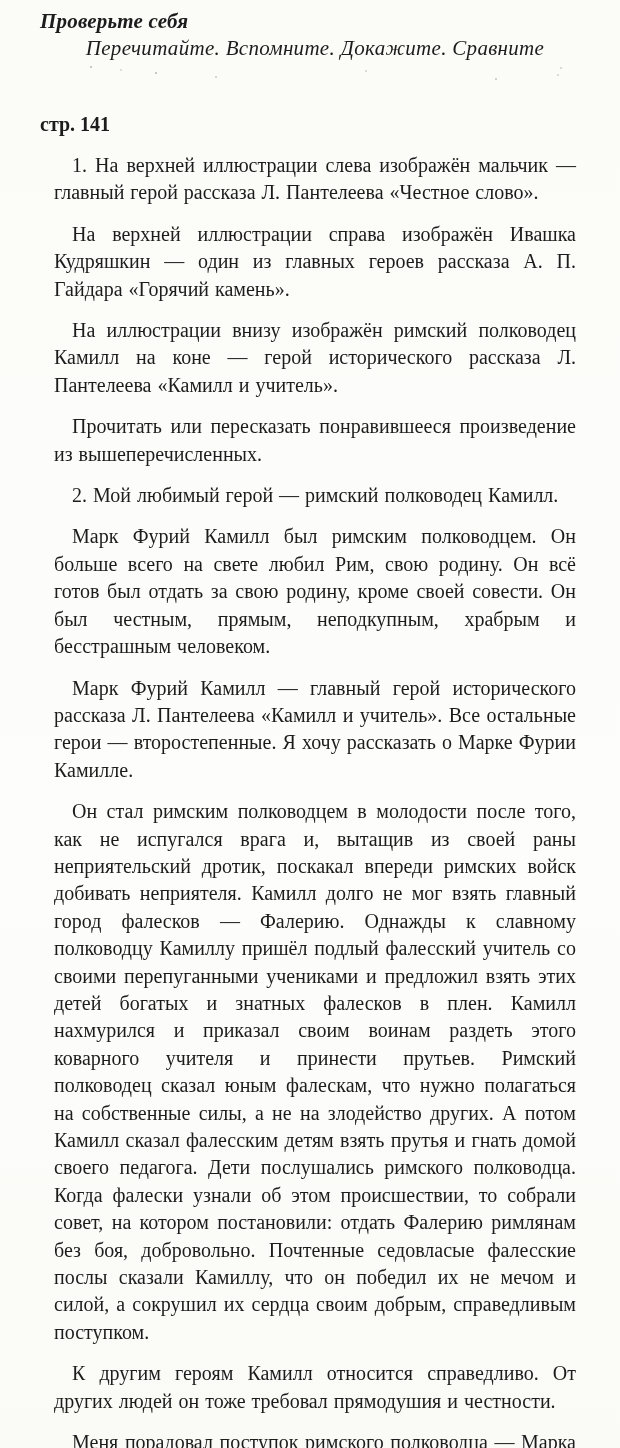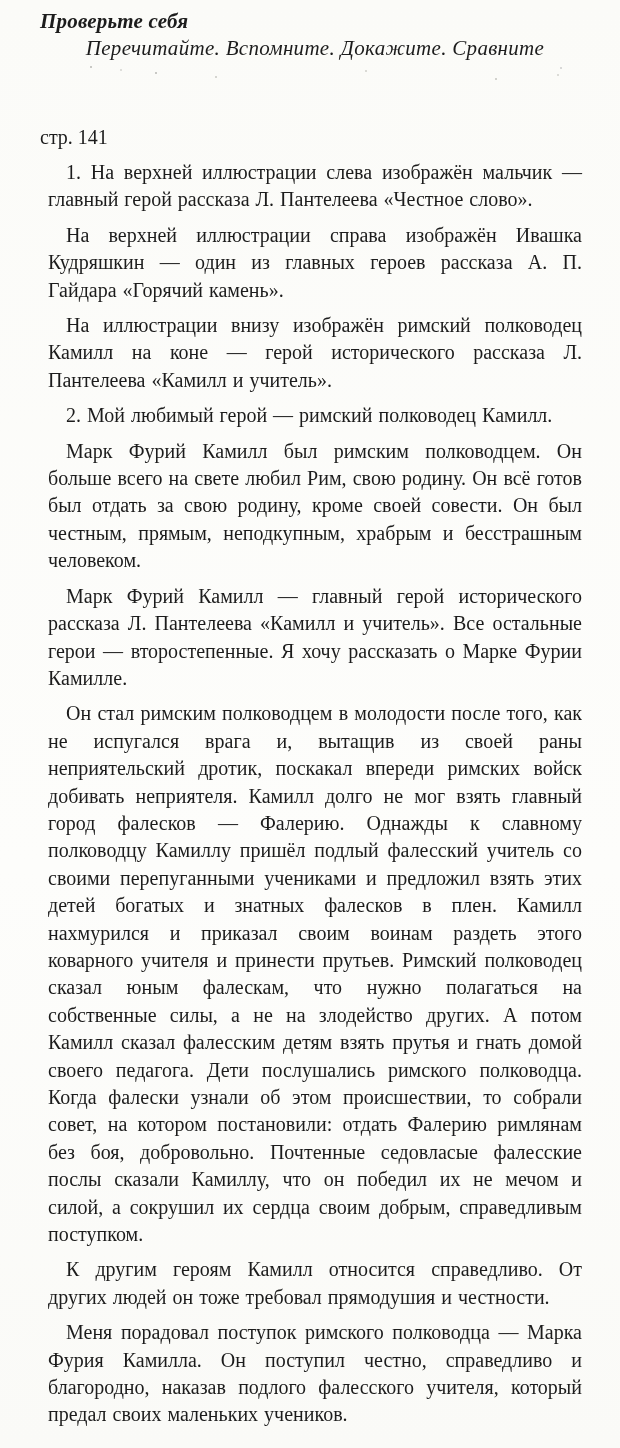--- a/index.html
+++ b/index.html
@@ -30,26 +30,26 @@
     font-size: 21px;
     font-style: italic;
     font-weight: normal;
     line-height: 27px;
     margin: 0;
     letter-spacing: 0.3px;
     text-align: center;
   }
   .section-label {
     font-size: 20px;
-    font-weight: normal;
-    margin: 62px 0 0 0;
+    font-weight: bold;
+    margin: 49px 0 0 0;
     line-height: 27px;
   }
   .body-text p {
-    margin: 8px;
+    margin: 14px;
     font-size: 20px;
     line-height: 27.4px;
     text-align: justify;
     text-indent: 18px;
     word-spacing: 1px;
   }
   
   .speckle {
     position: absolute;
     width: 2px;
@@ -70,20 +70,21 @@
 
   <div class="speckle s1"></div>
   <div class="speckle s2"></div>
 
   <h3 class="section-label">стр. 141</h3>
 
   <div class="body-text">
     <p>1. На верхней иллюстрации слева изображён мальчик — главный герой рассказа Л. Пантелеева «Честное слово».</p>
     <p>На верхней иллюстрации справа изображён Ивашка Кудряшкин — один из главных героев рассказа А. П. Гайдара «Горячий камень».</p>
     <p>На иллюстрации внизу изображён римский полководец Камилл на коне — герой исторического рассказа Л. Пантелеева «Камилл и учитель».</p>
+    <p>Прочитать или пересказать понравившееся произведение из вышеперечисленных.</p>
     <p>2. Мой любимый герой — римский полководец Камилл.</p>
     <p>Марк Фурий Камилл был римским полководцем. Он больше всего на свете любил Рим, свою родину. Он всё готов был отдать за свою родину, кроме своей совести. Он был честным, прямым, неподкупным, храбрым и бесстрашным человеком.</p>
     <p>Марк Фурий Камилл — главный герой исторического рассказа Л. Пантелеева «Камилл и учитель». Все остальные герои — второстепенные. Я хочу рассказать о Марке Фурии Камилле.</p>
     <p>Он стал римским полководцем в молодости после того, как не испугался врага и, вытащив из своей раны неприятельский дротик, поскакал впереди римских войск добивать неприятеля. Камилл долго не мог взять главный город фалесков — Фалерию. Однажды к славному полководцу Камиллу пришёл подлый фалесский учитель со своими перепуганными учениками и предложил взять этих детей богатых и знатных фалесков в плен. Камилл нахмурился и приказал своим воинам раздеть этого коварного учителя и принести прутьев. Римский полководец сказал юным фалескам, что нужно полагаться на собственные силы, а не на злодейство других. А потом Камилл сказал фалесским детям взять прутья и гнать домой своего педагога. Дети послушались римского полководца. Когда фалески узнали об этом происшествии, то собрали совет, на котором постановили: отдать Фалерию римлянам без боя, добровольно. Почтенные седовласые фалесские послы сказали Камиллу, что он победил их не мечом и силой, а сокрушил их сердца своим добрым, справедливым поступком.</p>
     <p>К другим героям Камилл относится справедливо. От других людей он тоже требовал прямодушия и честности.</p>
     <p>Меня порадовал поступок римского полководца — Марка Фурия Камилла. Он поступил честно, справедливо и благородно, наказав подлого фалесского учителя, который предал своих маленьких учеников.</p>
   </div>
 
 </div>
 

